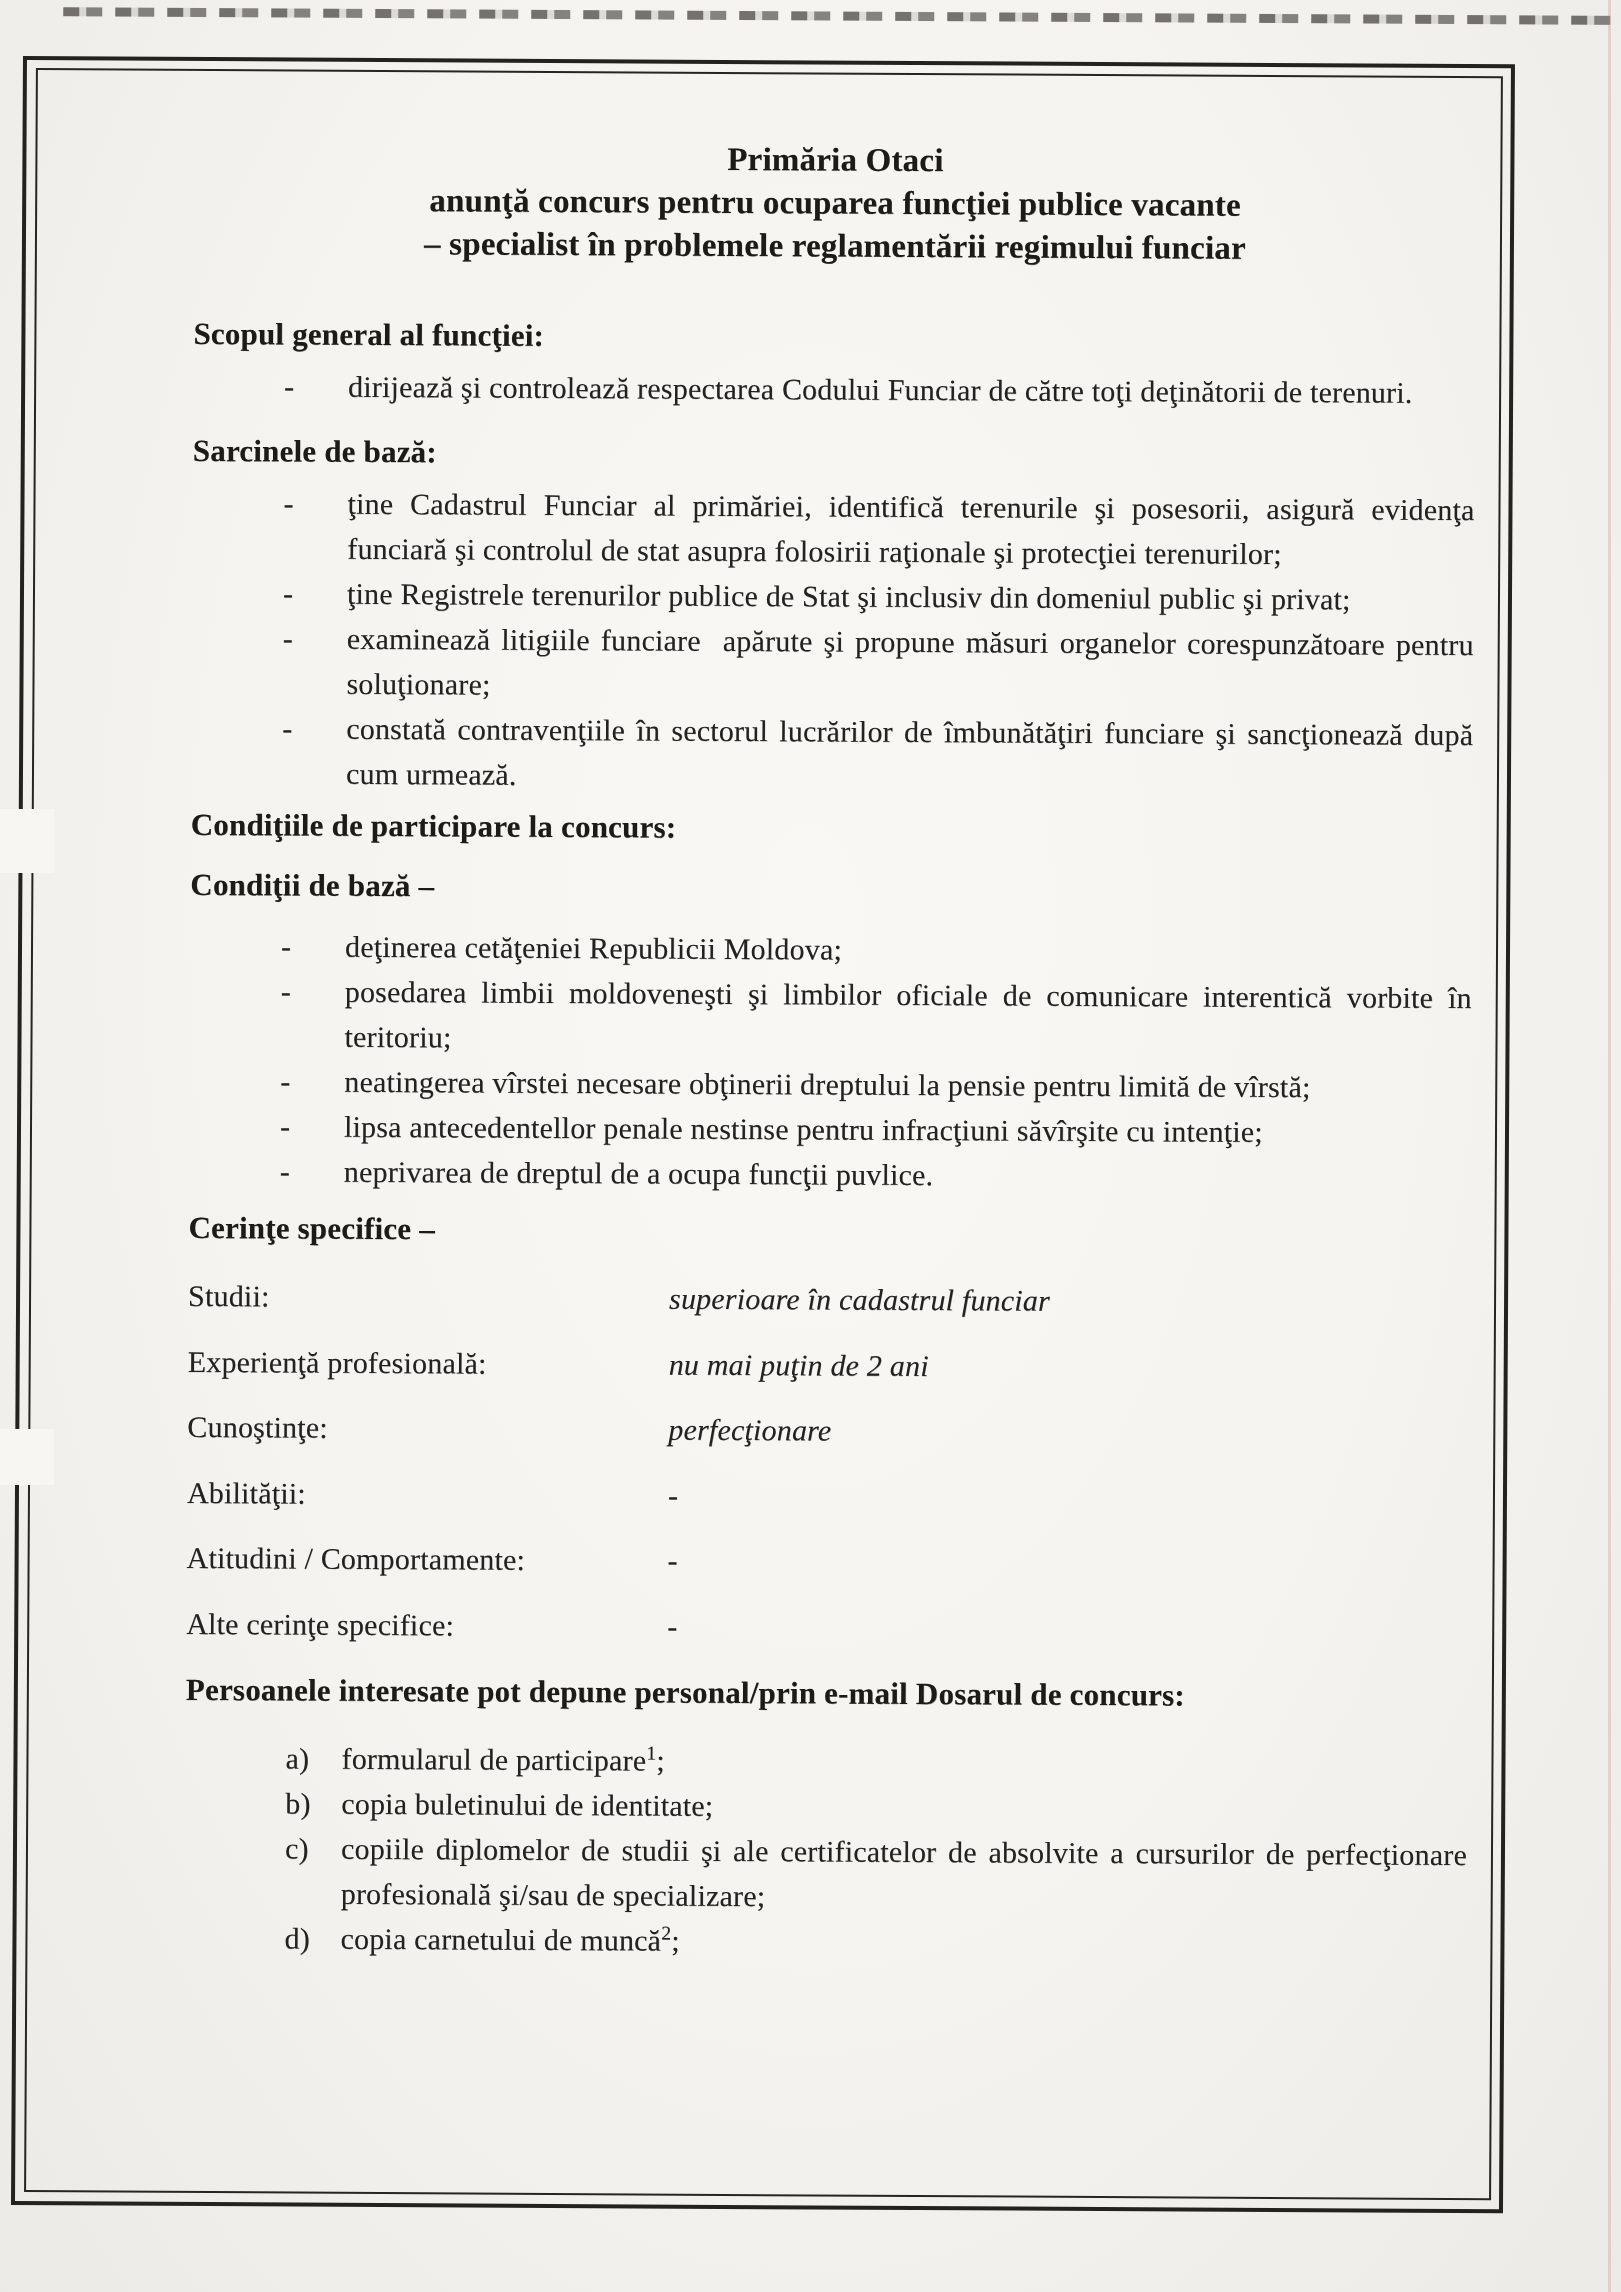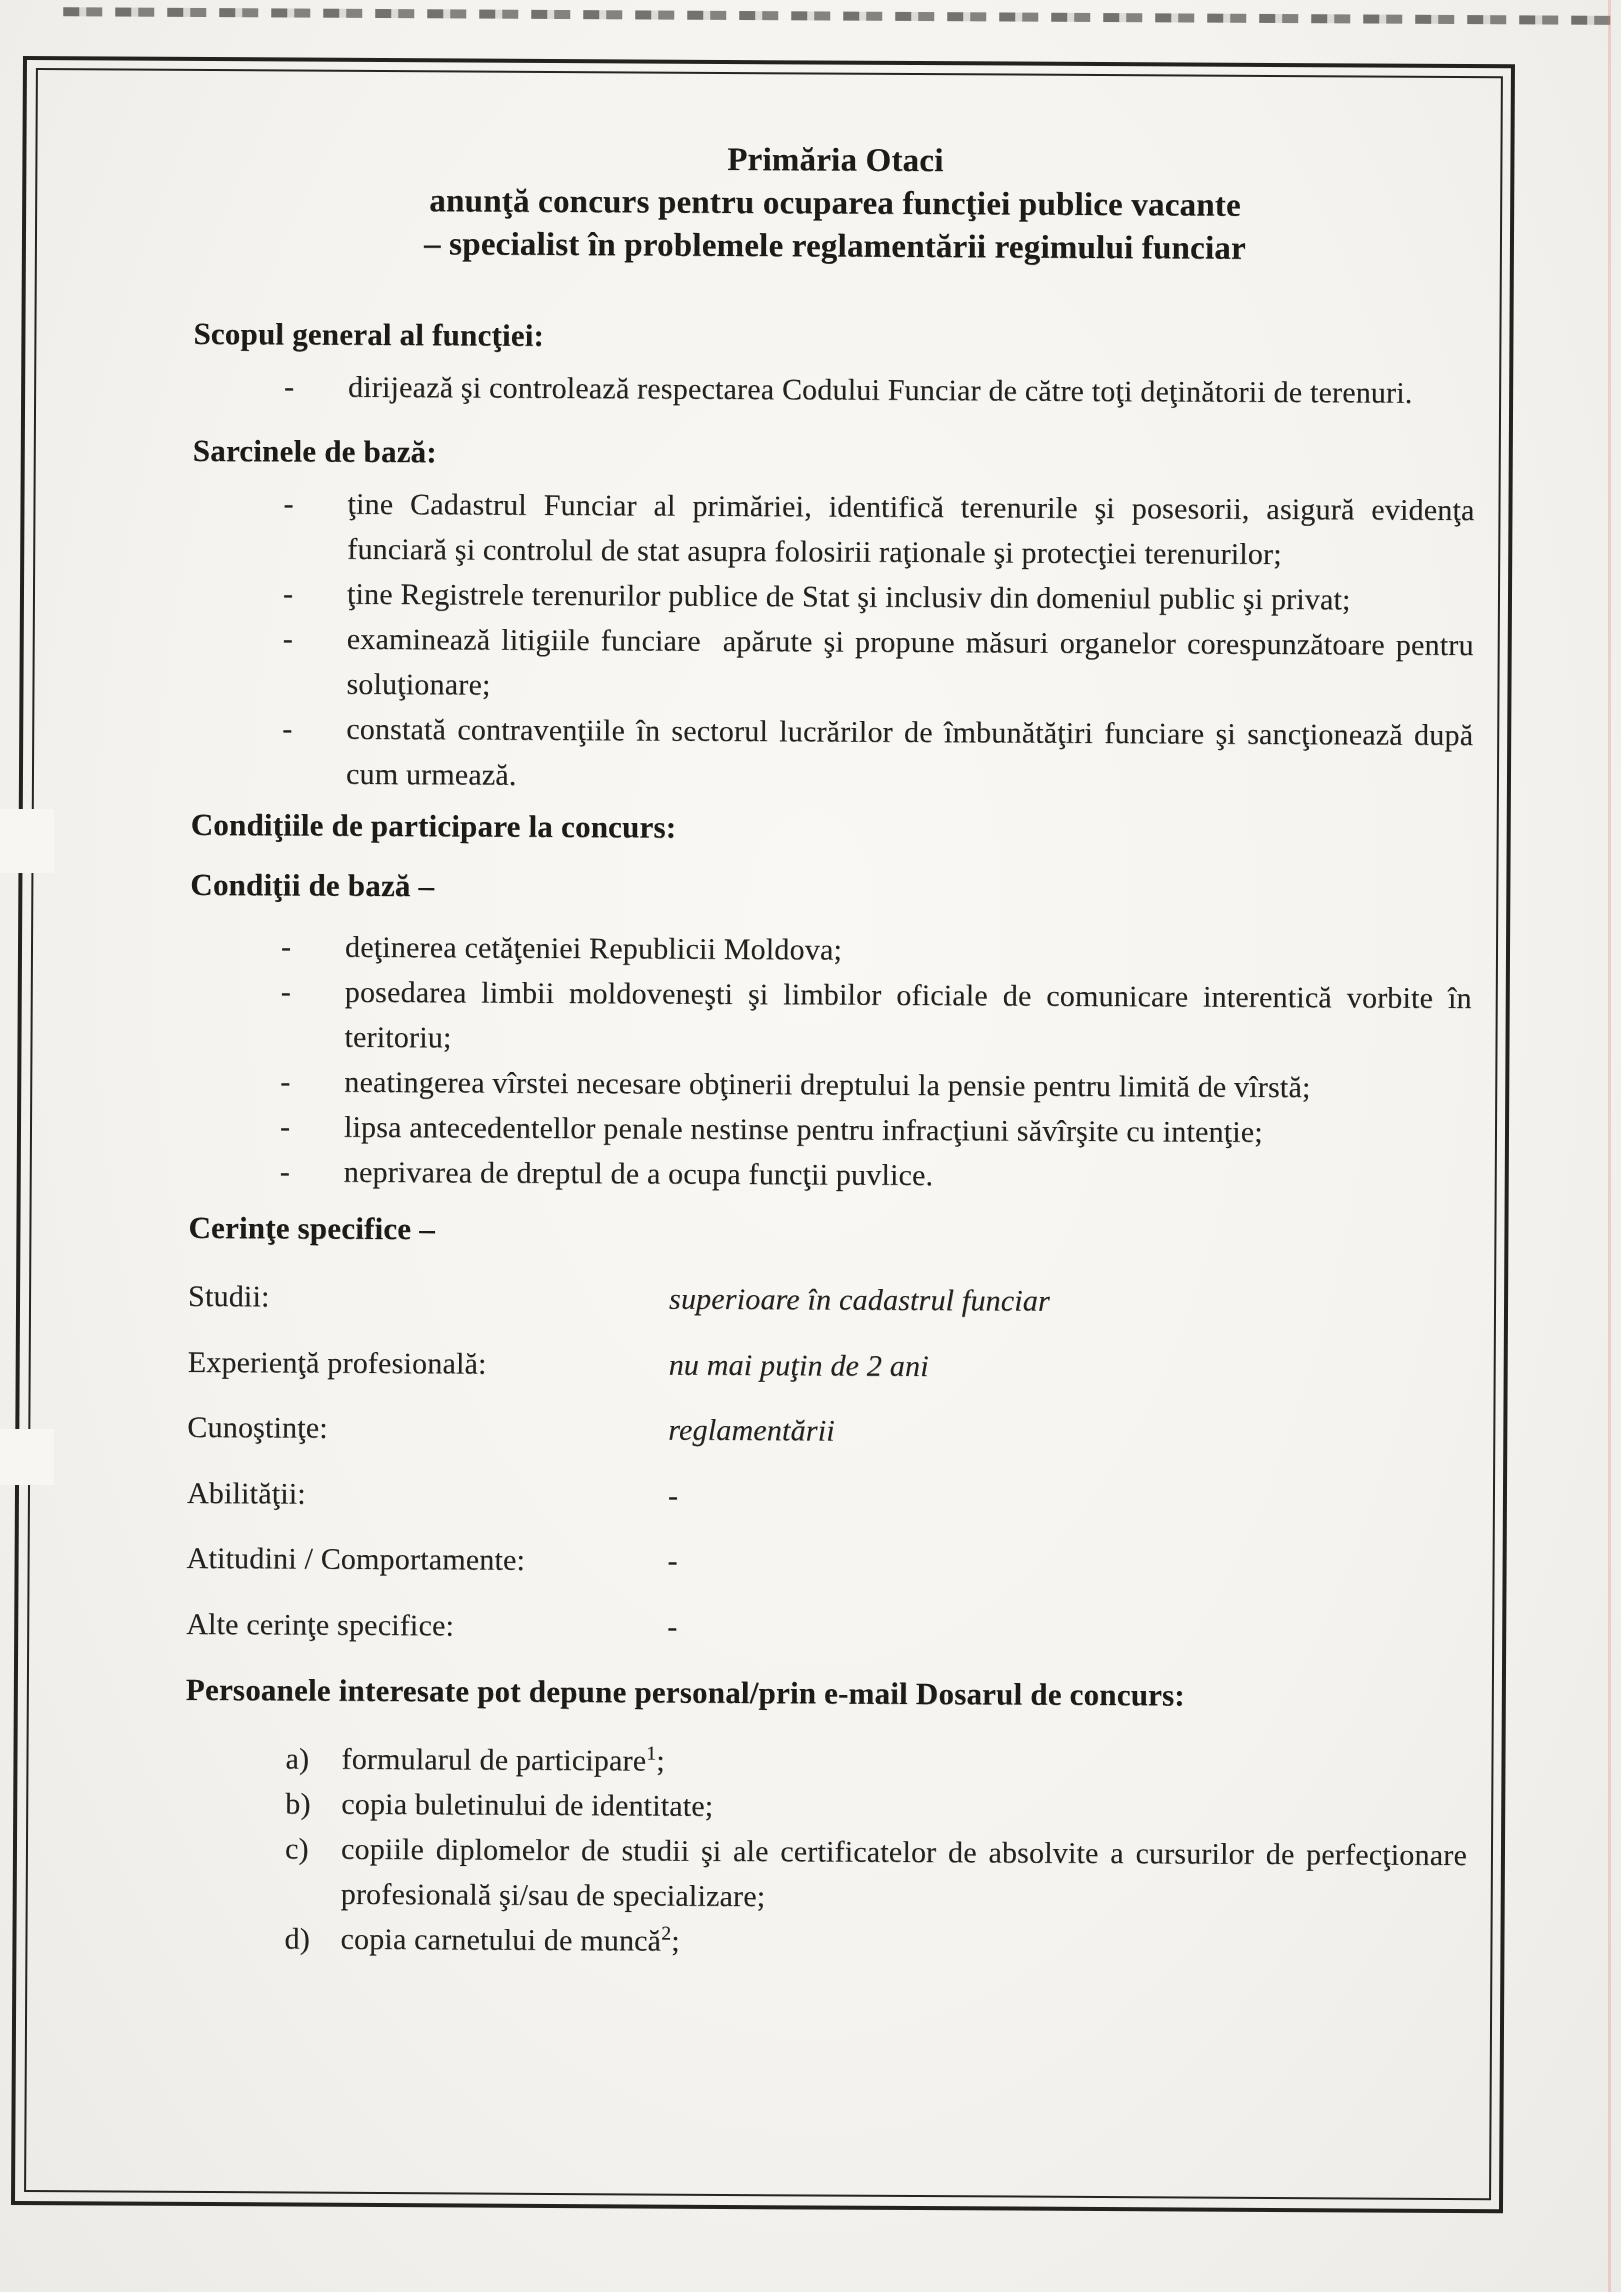--- a/index.html
+++ b/index.html
@@ -178,21 +178,21 @@
     <div class="spec-row">
       <span class="spec-label">Studii:</span>
       <span class="spec-value">superioare în cadastrul funciar</span>
     </div>
     <div class="spec-row">
       <span class="spec-label">Experienţă profesională:</span>
       <span class="spec-value">nu mai puţin de 2 ani</span>
     </div>
     <div class="spec-row">
       <span class="spec-label">Cunoştinţe:</span>
-      <span class="spec-value">reglamentării</span>
+      <span class="spec-value">perfecţionare</span>
     </div>
     <div class="spec-row">
       <span class="spec-label">Abilităţii:</span>
       <span class="spec-value">-</span>
     </div>
     <div class="spec-row">
       <span class="spec-label">Atitudini / Comportamente:</span>
       <span class="spec-value">-</span>
     </div>
     <div class="spec-row">

